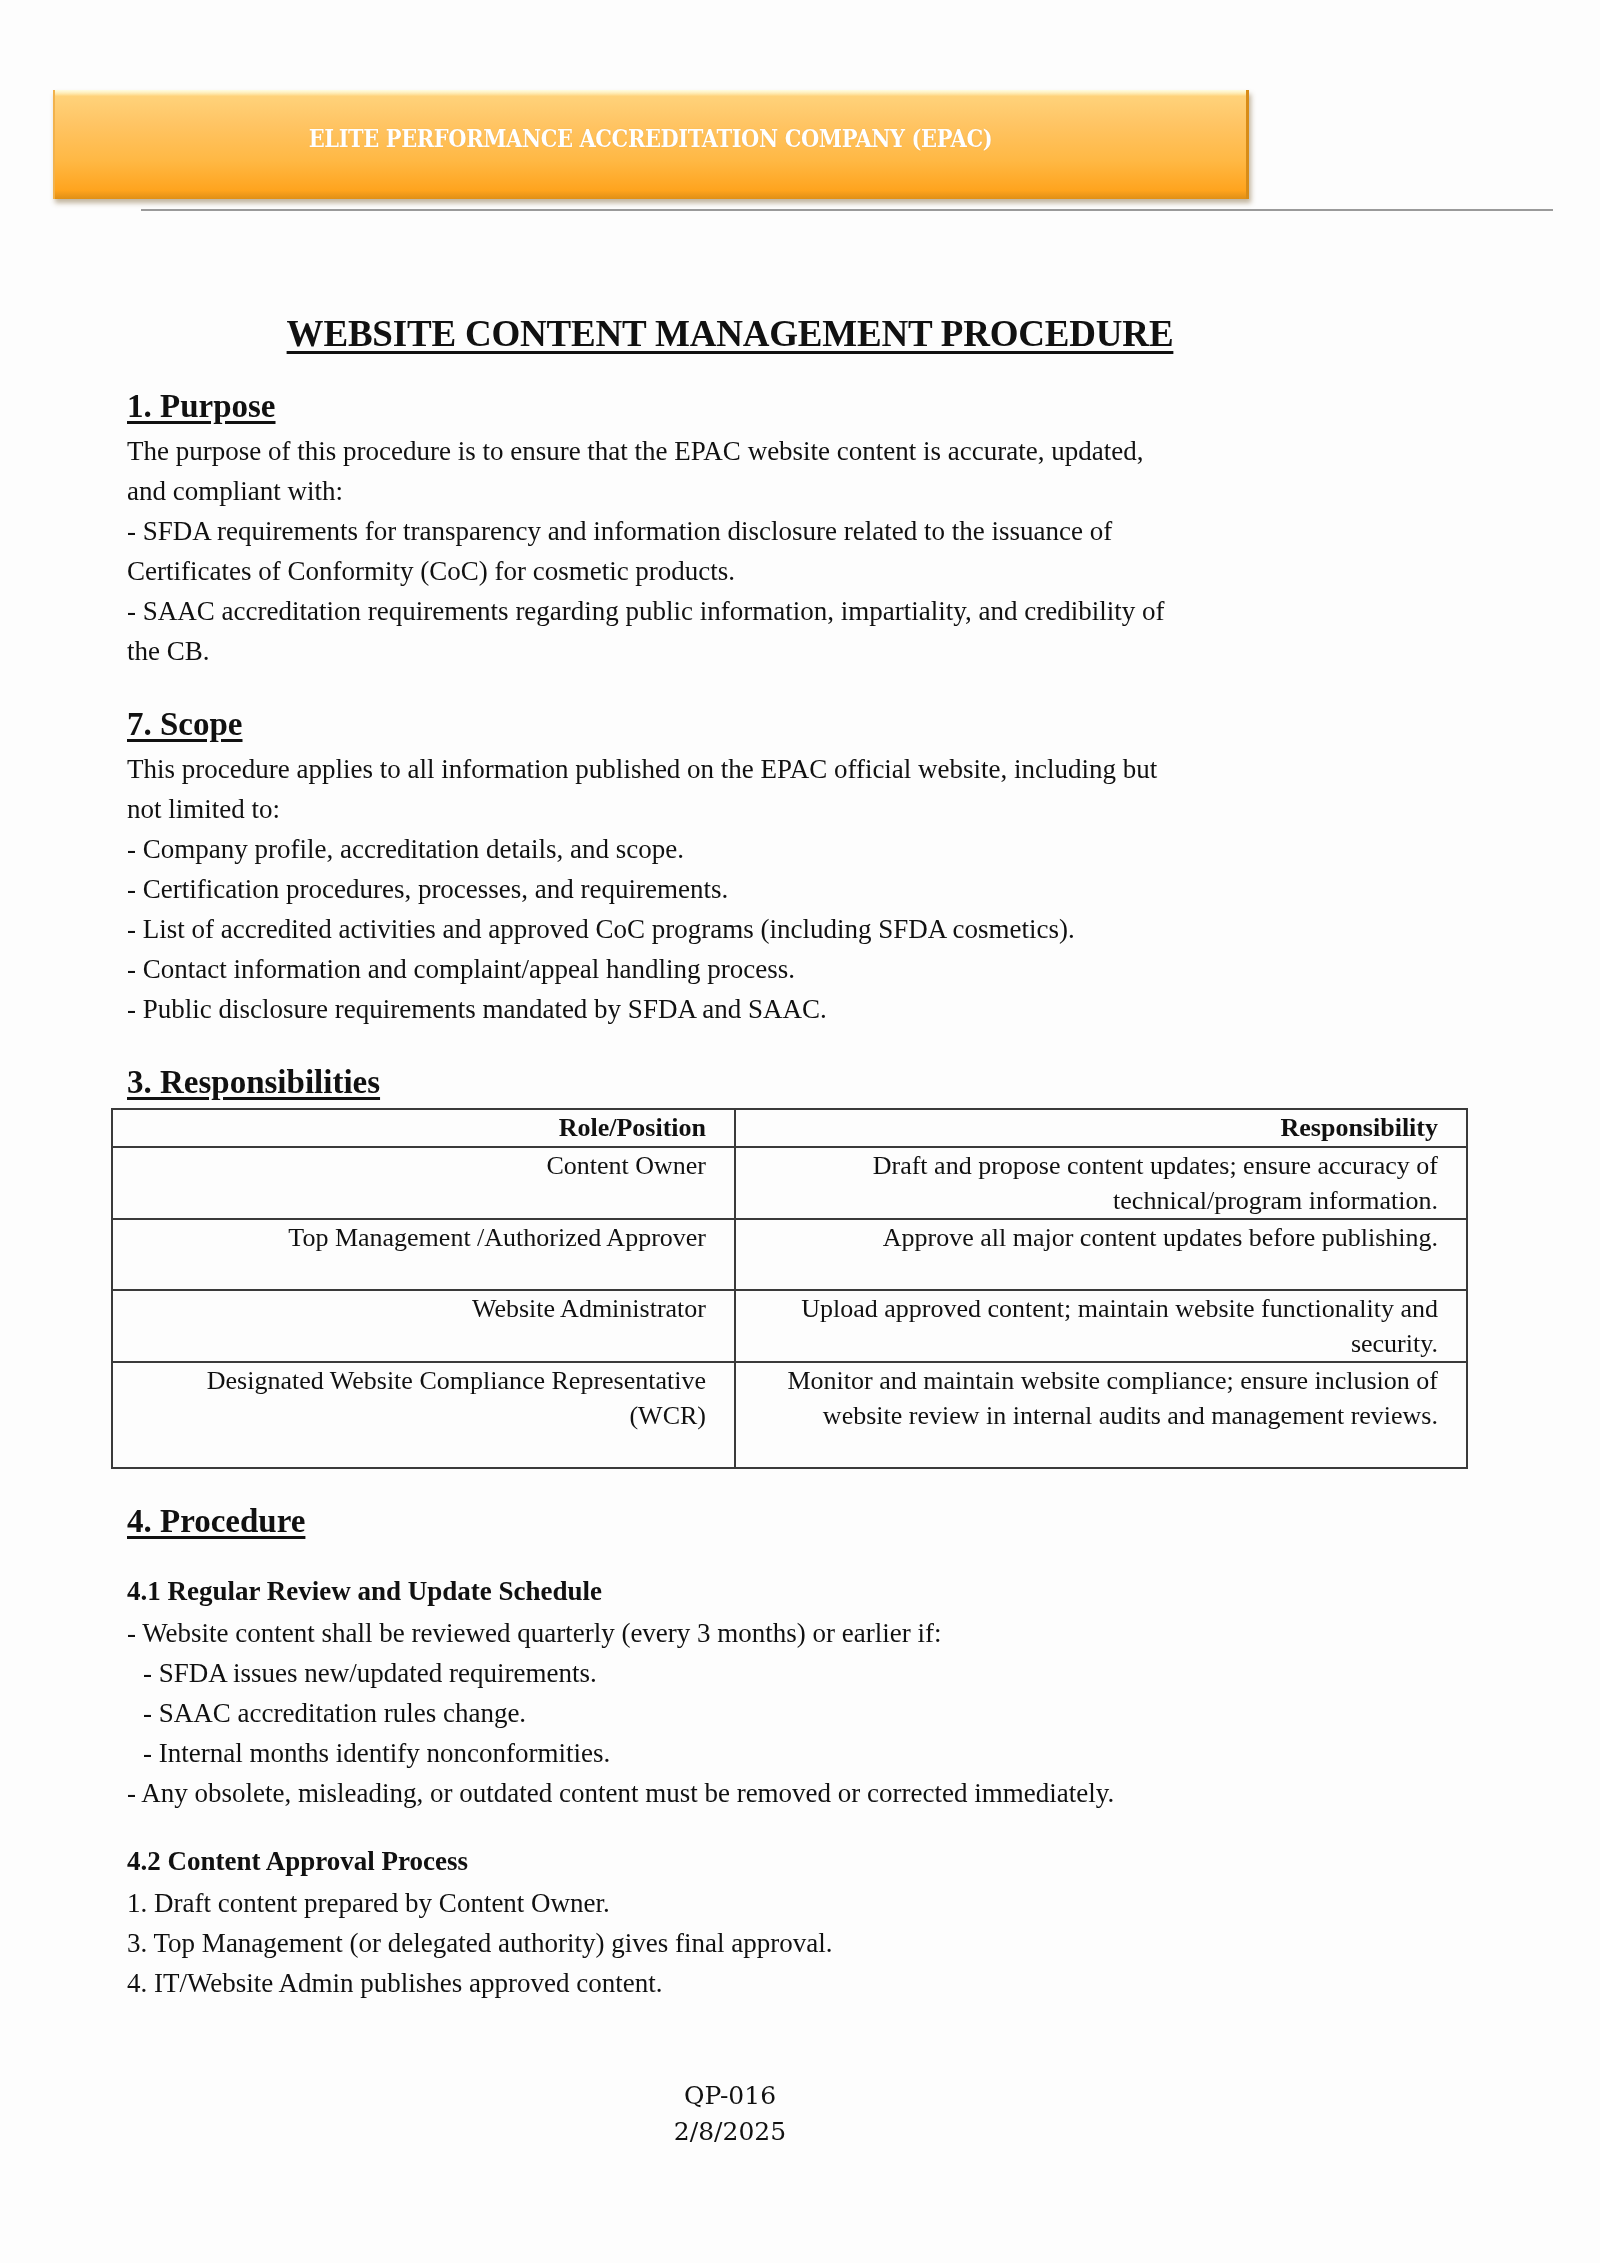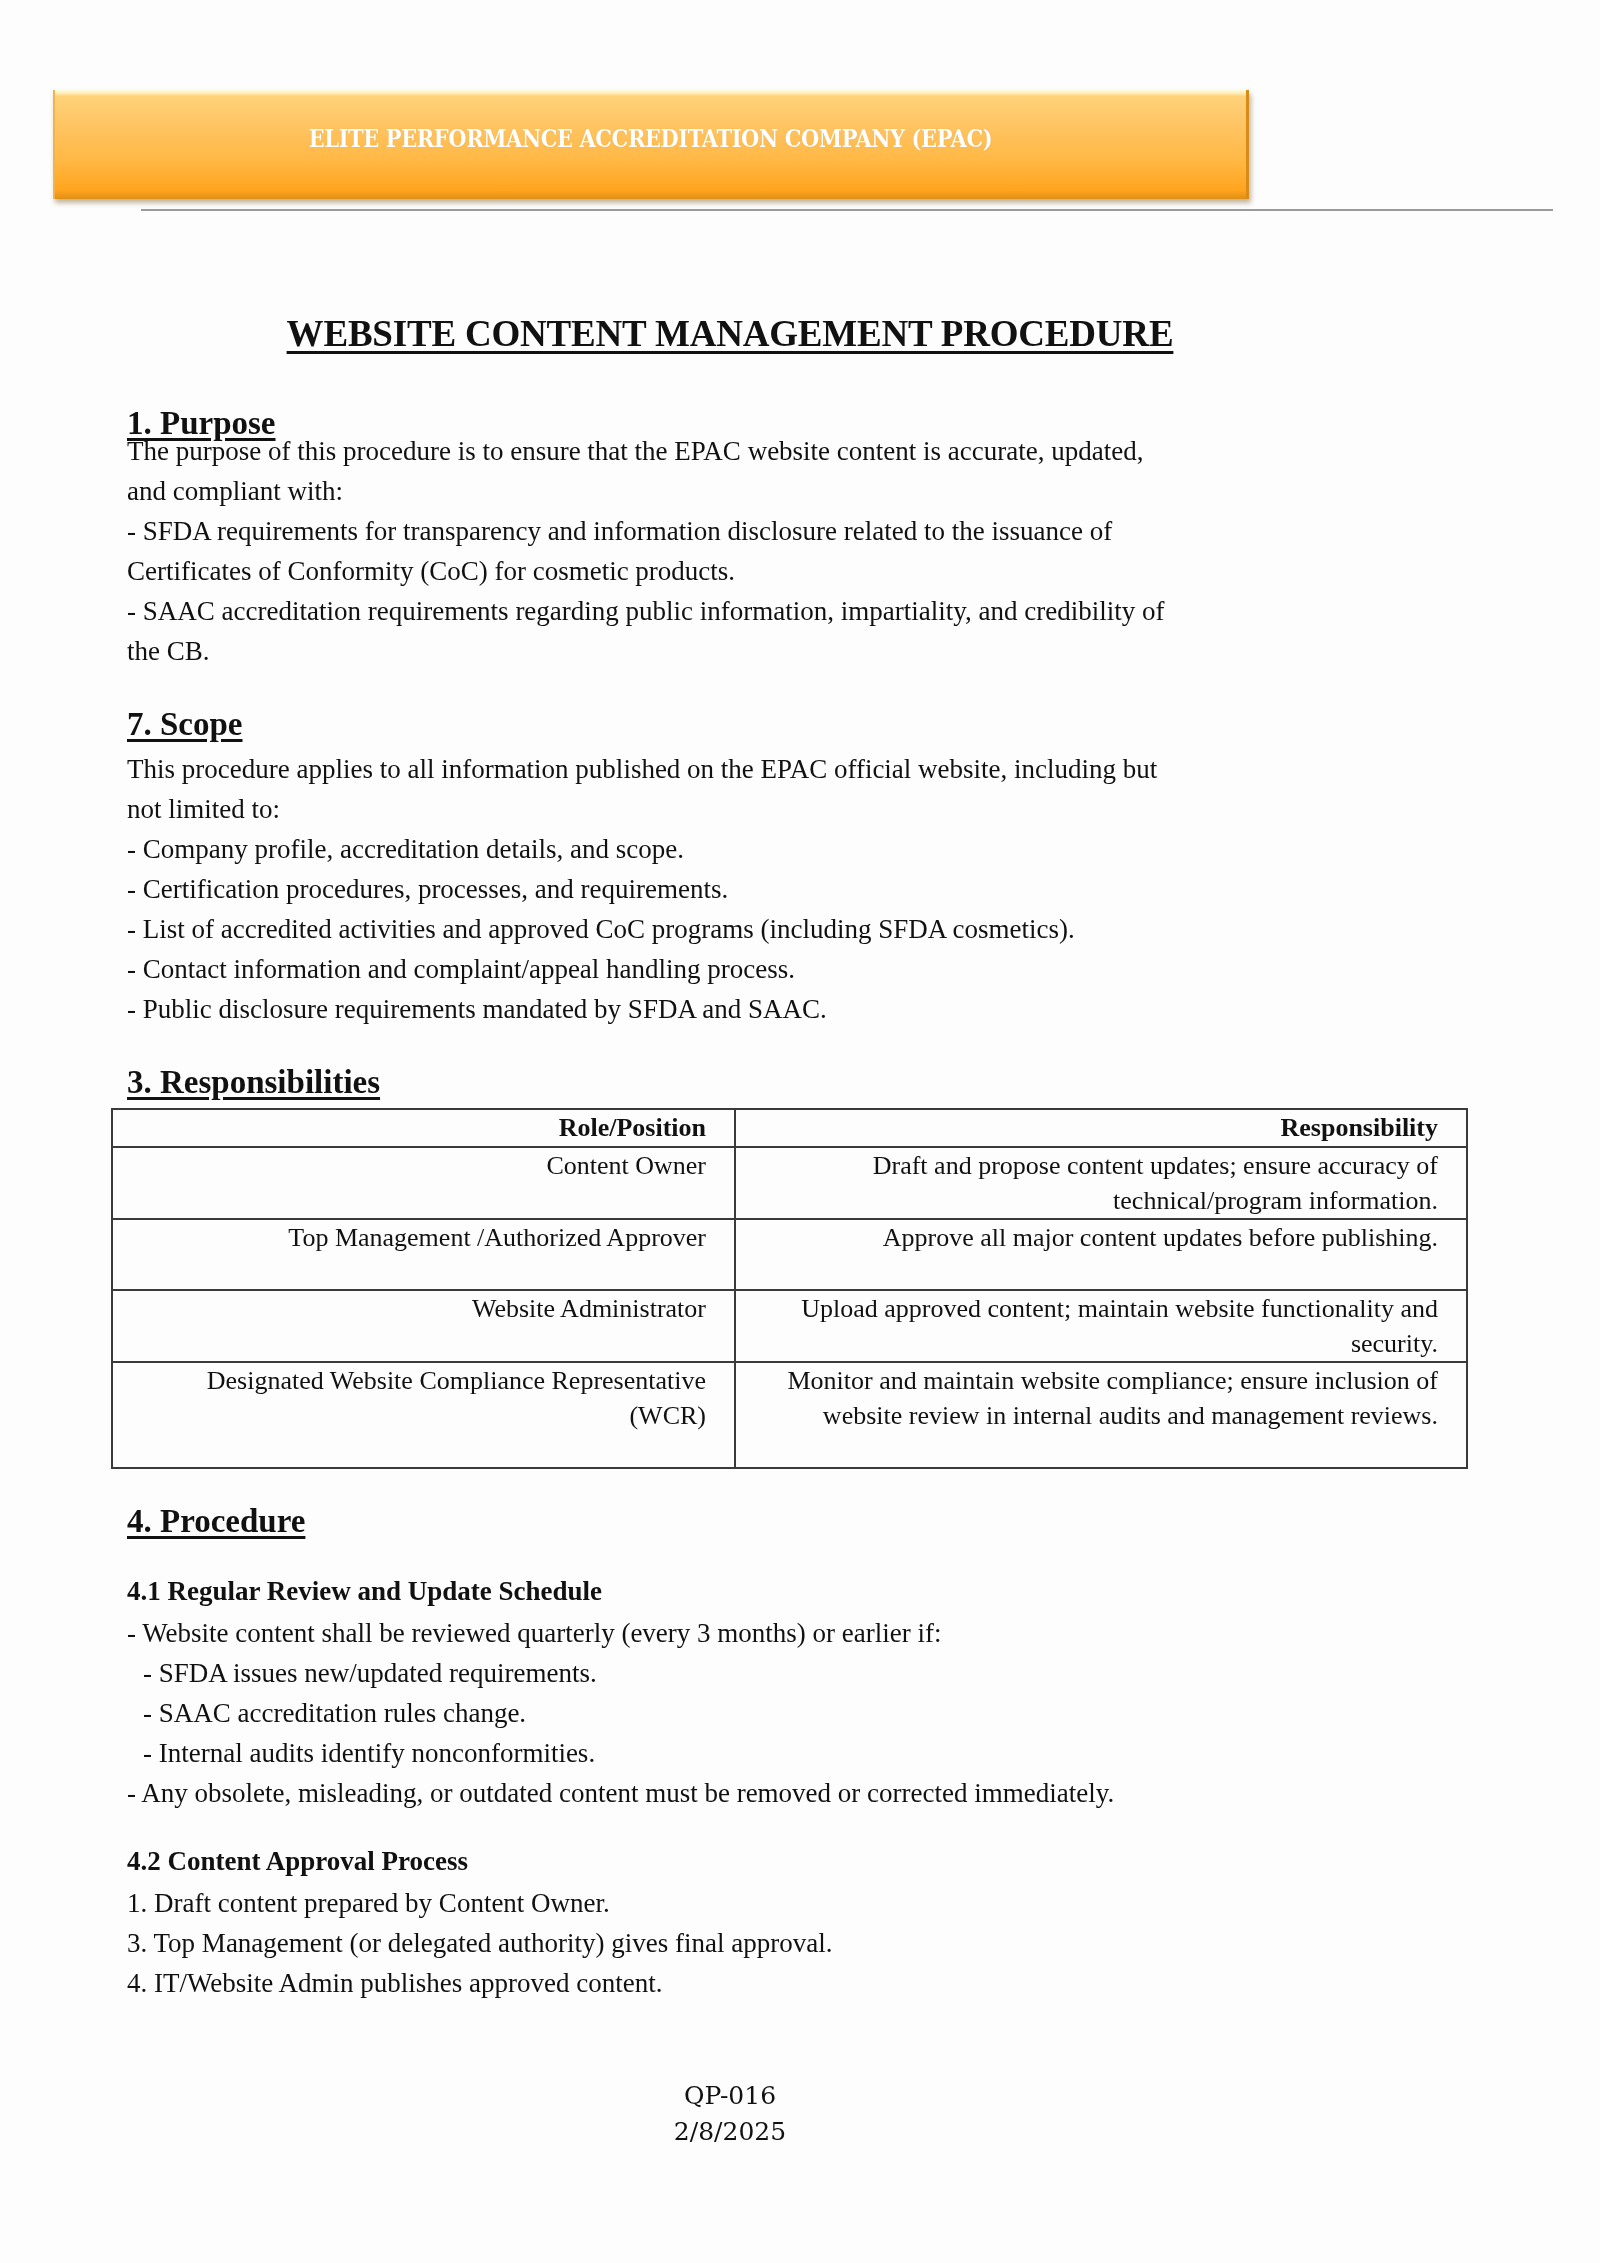--- a/index.html
+++ b/index.html
@@ -144,21 +144,21 @@
 </head>
 <body>
 
 <div class="header-band">
   <div class="header-title">ELITE PERFORMANCE ACCREDITATION COMPANY (EPAC)</div>
 </div>
 <div class="header-rule"></div>
 
 <div class="doc-title">WEBSITE CONTENT MANAGEMENT PROCEDURE</div>
 
-<div class="abs h1" style="top:405px;">1. Purpose</div>
+<div class="abs h1" style="top:388px;">1. Purpose</div>
 <div class="body-block" style="top:431px;">
   <div class="line">The purpose of this procedure is to ensure that the EPAC website content is accurate, updated,</div>
   <div class="line">and compliant with:</div>
   <div class="line">- SFDA requirements for transparency and information disclosure related to the issuance of</div>
   <div class="line">Certificates of Conformity (CoC) for cosmetic products.</div>
   <div class="line">- SAAC accreditation requirements regarding public information, impartiality, and credibility of</div>
   <div class="line">the CB.</div>
 </div>
 
 <div class="abs h1" style="top:706px;">7. Scope</div>
@@ -200,21 +200,21 @@
   </tbody>
 </table>
 
 <div class="abs h1" style="top:1503px;">4. Procedure</div>
 
 <div class="abs h2" style="top:1576px;">4.1 Regular Review and Update Schedule</div>
 <div class="body-block" style="top:1613px;font-family:Liberation Serif, serif;">
   <div class="line">- Website content shall be reviewed quarterly (every 3 months) or earlier if:</div>
   <div class="line indent">- SFDA issues new/updated requirements.</div>
   <div class="line indent">- SAAC accreditation rules change.</div>
-  <div class="line indent">- Internal audits identify nonconformities.</div>
+  <div class="line indent">- Internal months identify nonconformities.</div>
   <div class="line">- Any obsolete, misleading, or outdated content must be removed or corrected immediately.</div>
 </div>
 
 <div class="abs h2" style="top:1846px;">4.2 Content Approval Process</div>
 <div class="body-block" style="top:1883px;">
   <div class="line">1. Draft content prepared by Content Owner.</div>
   <div class="line">3. Top Management (or delegated authority) gives final approval.</div>
   <div class="line">4. IT/Website Admin publishes approved content.</div>
 </div>
 

